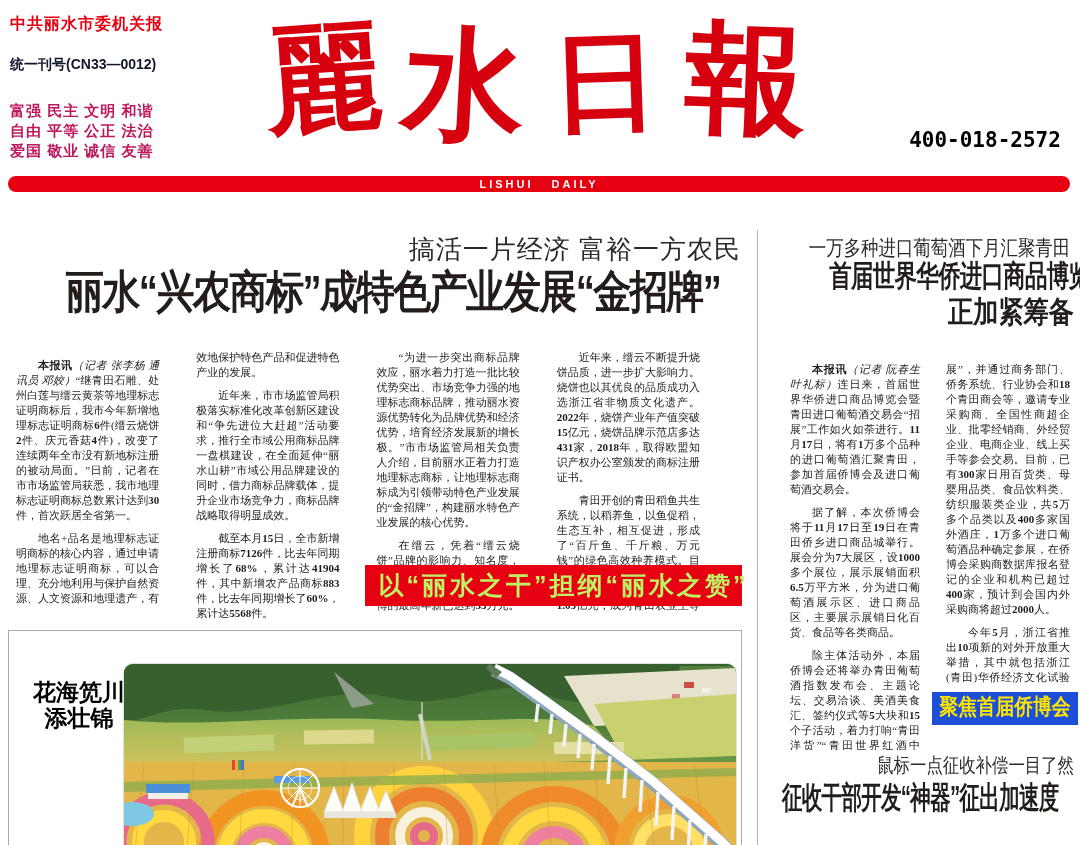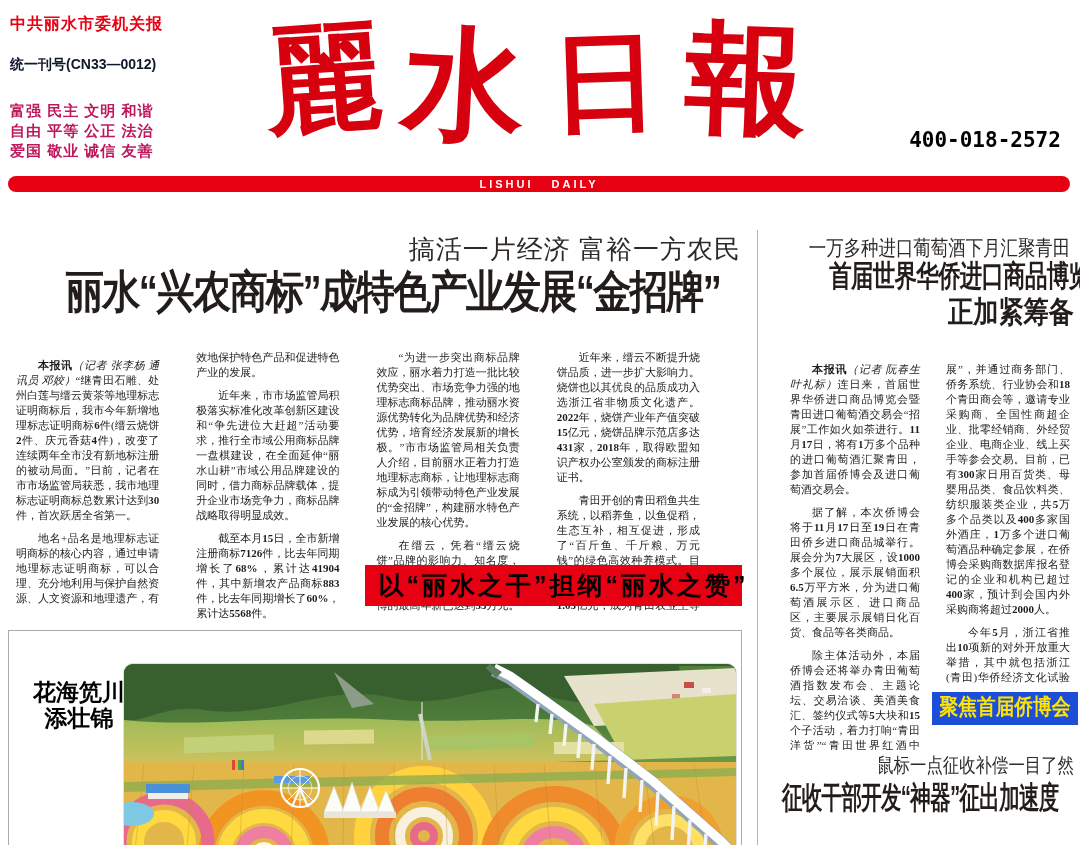--- a/index.html
+++ b/index.html
@@ -44,21 +44,21 @@
 
   
   #main-art{left:8px;top:228px;width:733px;height:400px;}
   #main-kicker{top:4px;width:733px;text-align:right;font-size:26px;letter-spacing:1px;}
   #main-headline{top:36px;width:733px;text-align:center;font-size:45px;line-height:56px;}
   #main-headline .cond{transform:scaleX(.85);transform-origin:center;letter-spacing:-2px;}
   #main-body{top:122px;left:0;width:700px;height:274px;
              column-count:4;column-gap:21px;column-fill:auto;overflow:hidden;}
   #slogan{left:357px;top:337px;width:377px;height:41px;background:#e60012;
           display:flex;align-items:center;justify-content:center;}
-  #slogan span{color:#000000;font-family:"Liberation Sans",sans-serif;font-weight:bold;
+  #slogan span{color:#bef264;font-family:"Liberation Sans",sans-serif;font-weight:bold;
                font-size:25px;letter-spacing:3px;white-space:nowrap;margin-left:20px;}
 
   
   #photo-box{left:8px;top:630px;width:732px;height:222px;border:1px solid #aaa;background:#fff;}
   #photo-caption{left:14px;top:48px;width:112px;text-align:center;
                  font-family:"Liberation Sans",sans-serif;font-weight:600;
                  font-size:23px;line-height:26px;color:#000000;}
   #photo-wrap{left:114px;top:32px;width:612px;height:196px;border-radius:10px;
               overflow:hidden;border:1px solid #e0e0e0;}
 

